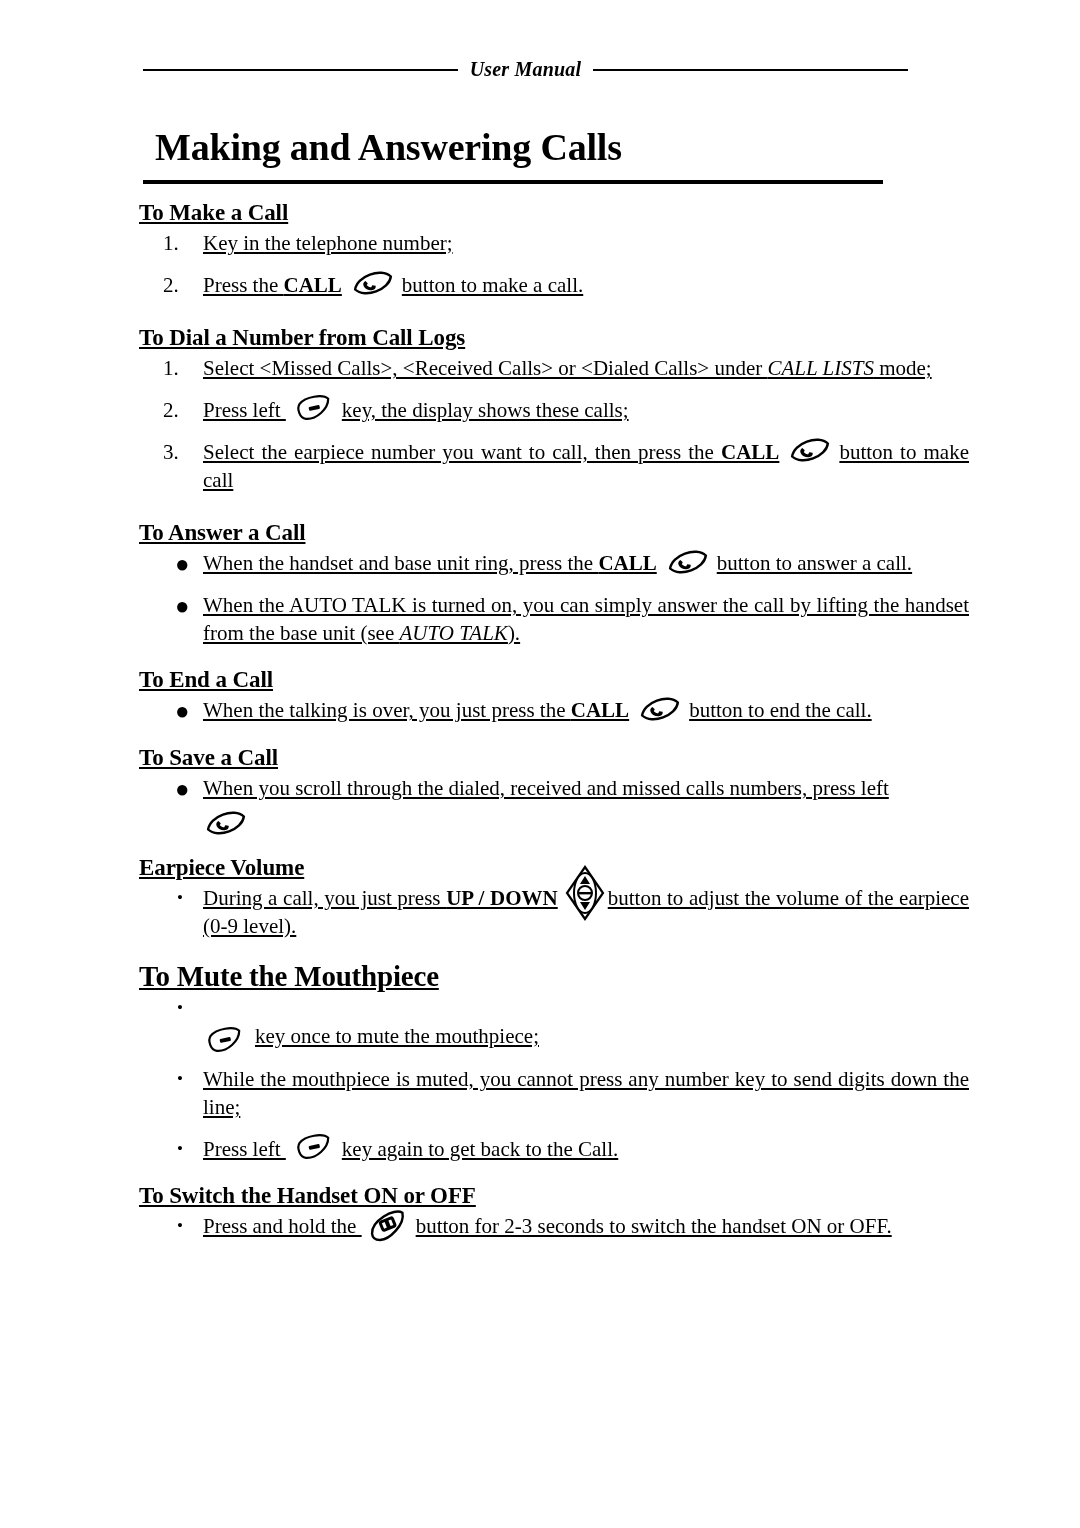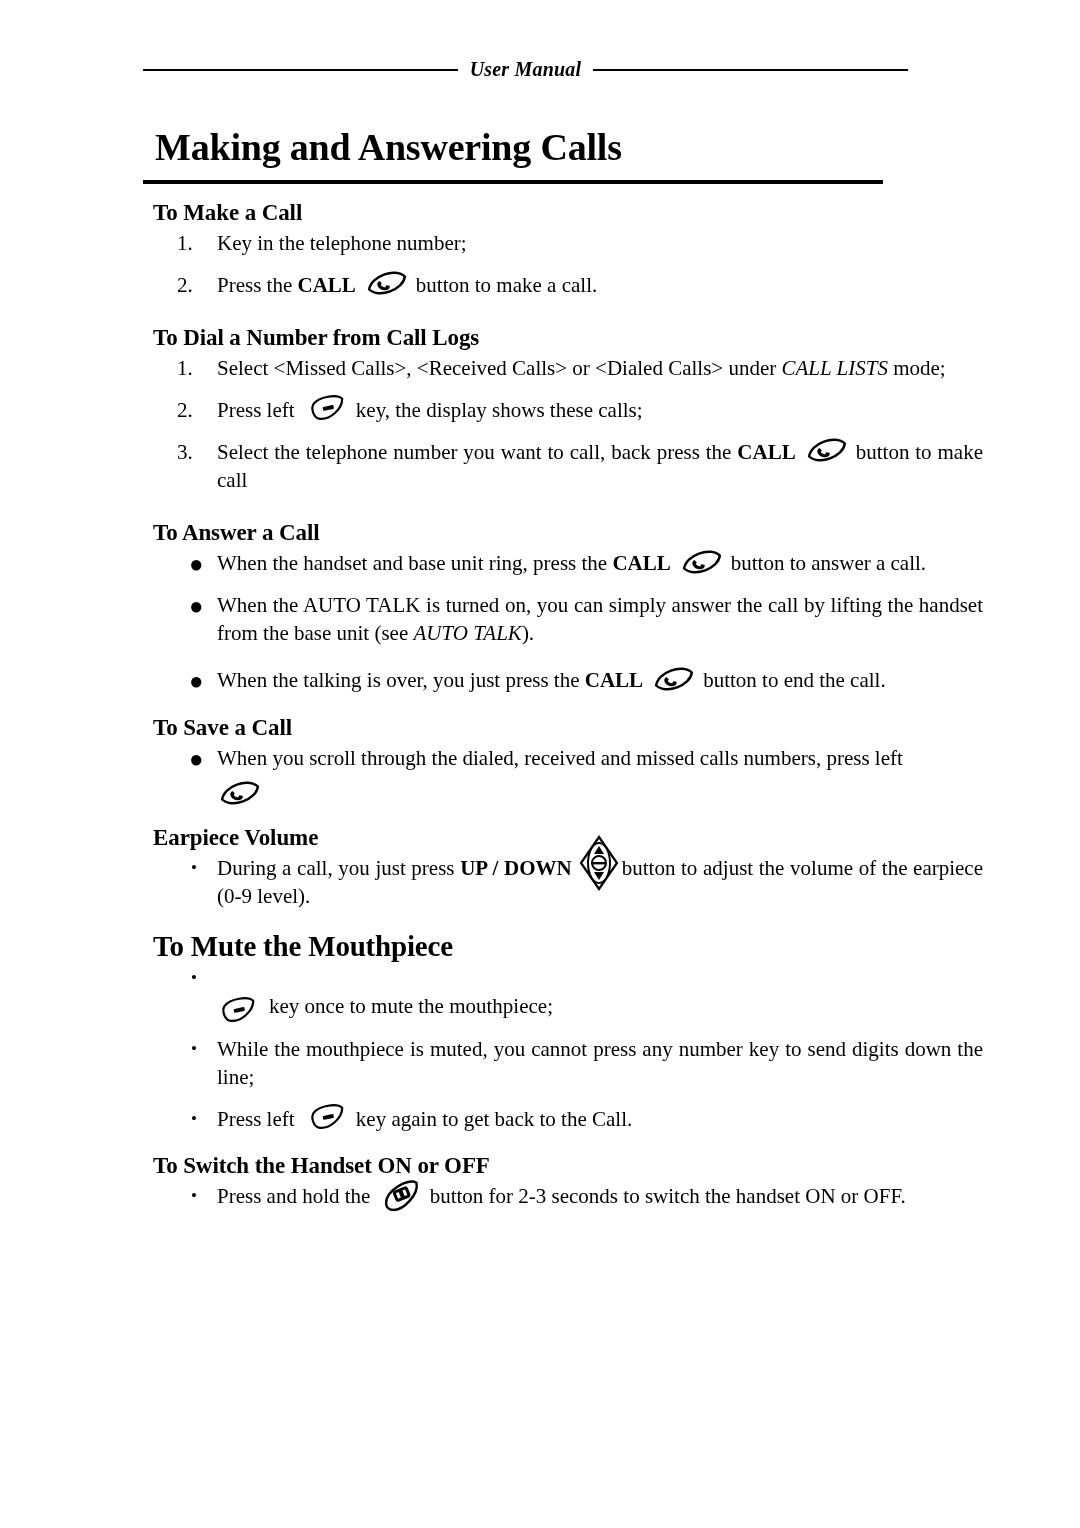--- a/index.html
+++ b/index.html
@@ -65,22 +65,23 @@
     top: 180px;
     left: 143px;
     width: 740px;
     border-top: 4px solid #000;
   }
 
   
   .content {
     position: absolute;
     top: 200px;
-    left: 153px;
+    left: 139px;
     width: 830px;
+    text-decoration: underline;
   }
 
   h3.sec {
     font-size: 23px;
     font-weight: 700;
     margin: 0 0 4px 0;
     letter-spacing: -0.1px;
   }
   h2.sec-big {
     font-size: 29px;
@@ -185,41 +186,42 @@
       <div class="sec-block">
         <h3 class="sec">To Dial a Number from Call Logs</h3>
         <ol class="list">
           <li class="item"><span class="marker num">1.</span><span>Select &lt;Missed Calls&gt;, &lt;Received Calls&gt; or &lt;Dialed Calls&gt; under </span><i class="em">CALL LISTS</i><span> mode;</span></li>
           <li class="item"><span class="marker num">2.</span><span>Press left </span><span class="icon ic-soft"><svg viewBox="0 0 44 34" xmlns="http://www.w3.org/2000/svg">
                 <g transform="rotate(-12 22 17)">
                   <path d="M9 9 C16 3, 34 4, 38 10 C36 20, 22 28, 12 25 C6 23, 5 13, 9 9 Z" fill="#fff" stroke="#000" stroke-width="2.2"></path>
                   <rect x="17" y="14" width="11" height="4" rx="1" fill="#000"></rect>
                 </g>
               </svg></span><span>key, the display shows these calls;</span></li>
-          <li class="item"><span class="marker num">3.</span><span>Select the telephone number you want to call, back press the </span><b class="kw">CALL</b><span class="icon ic-call"><svg viewBox="0 0 46 40" xmlns="http://www.w3.org/2000/svg">
+          <li class="item"><span class="marker num">3.</span><span>Select the earpiece number you want to call, then press the </span><b class="kw">CALL</b><span class="icon ic-call"><svg viewBox="0 0 46 40" xmlns="http://www.w3.org/2000/svg">
                 <g transform="rotate(-20 23 20)">
                   <path d="M4 20 C10 8, 36 8, 42 20 C36 32, 10 32, 4 20 Z" fill="#fff" stroke="#000" stroke-width="2.4"></path>
                   <path d="M16.5 15.5 c-2.2 0.3 -3.6 2.2 -3.3 4.4 c0.4 3.2 3.6 6.2 7 6.6 c2.3 0.3 4.1 -1 4.4 -3.1 l-3.1 -1.5 l-1.6 1.6 c-1.5 -0.7 -2.9 -2 -3.5 -3.5 l1.6 -1.6 z" fill="#000"></path>
                 </g>
               </svg></span><span>button to make call</span></li>
         </ol>
       </div>
       <div class="sec-block tight">
         <h3 class="sec">To Answer a Call</h3>
         <ul class="list">
           <li class="item"><span class="marker bullet-lg">●</span><span>When the handset and base unit ring, press the </span><b class="kw">CALL</b><span class="icon ic-call"><svg viewBox="0 0 46 40" xmlns="http://www.w3.org/2000/svg">
                 <g transform="rotate(-20 23 20)">
                   <path d="M4 20 C10 8, 36 8, 42 20 C36 32, 10 32, 4 20 Z" fill="#fff" stroke="#000" stroke-width="2.4"></path>
                   <path d="M16.5 15.5 c-2.2 0.3 -3.6 2.2 -3.3 4.4 c0.4 3.2 3.6 6.2 7 6.6 c2.3 0.3 4.1 -1 4.4 -3.1 l-3.1 -1.5 l-1.6 1.6 c-1.5 -0.7 -2.9 -2 -3.5 -3.5 l1.6 -1.6 z" fill="#000"></path>
                 </g>
               </svg></span><span>button to answer a call.</span></li>
           <li class="item"><span class="marker bullet-lg">●</span><span>When the AUTO TALK is turned on, you can simply answer the call by lifting the handset from the base unit (see </span><i class="em">AUTO TALK</i><span>).</span></li>
         </ul>
       </div>
       <div class="sec-block tight">
+        <h3 class="sec">To End a Call</h3>
         <ul class="list">
           <li class="item"><span class="marker bullet-lg">●</span><span>When the talking is over, you just press the </span><b class="kw">CALL</b><span class="icon ic-call"><svg viewBox="0 0 46 40" xmlns="http://www.w3.org/2000/svg">
                 <g transform="rotate(-20 23 20)">
                   <path d="M4 20 C10 8, 36 8, 42 20 C36 32, 10 32, 4 20 Z" fill="#fff" stroke="#000" stroke-width="2.4"></path>
                   <path d="M16.5 15.5 c-2.2 0.3 -3.6 2.2 -3.3 4.4 c0.4 3.2 3.6 6.2 7 6.6 c2.3 0.3 4.1 -1 4.4 -3.1 l-3.1 -1.5 l-1.6 1.6 c-1.5 -0.7 -2.9 -2 -3.5 -3.5 l1.6 -1.6 z" fill="#000"></path>
                 </g>
               </svg></span><span>button to end the call.</span></li>
         </ul>
       </div>
       <div class="sec-block tight">

